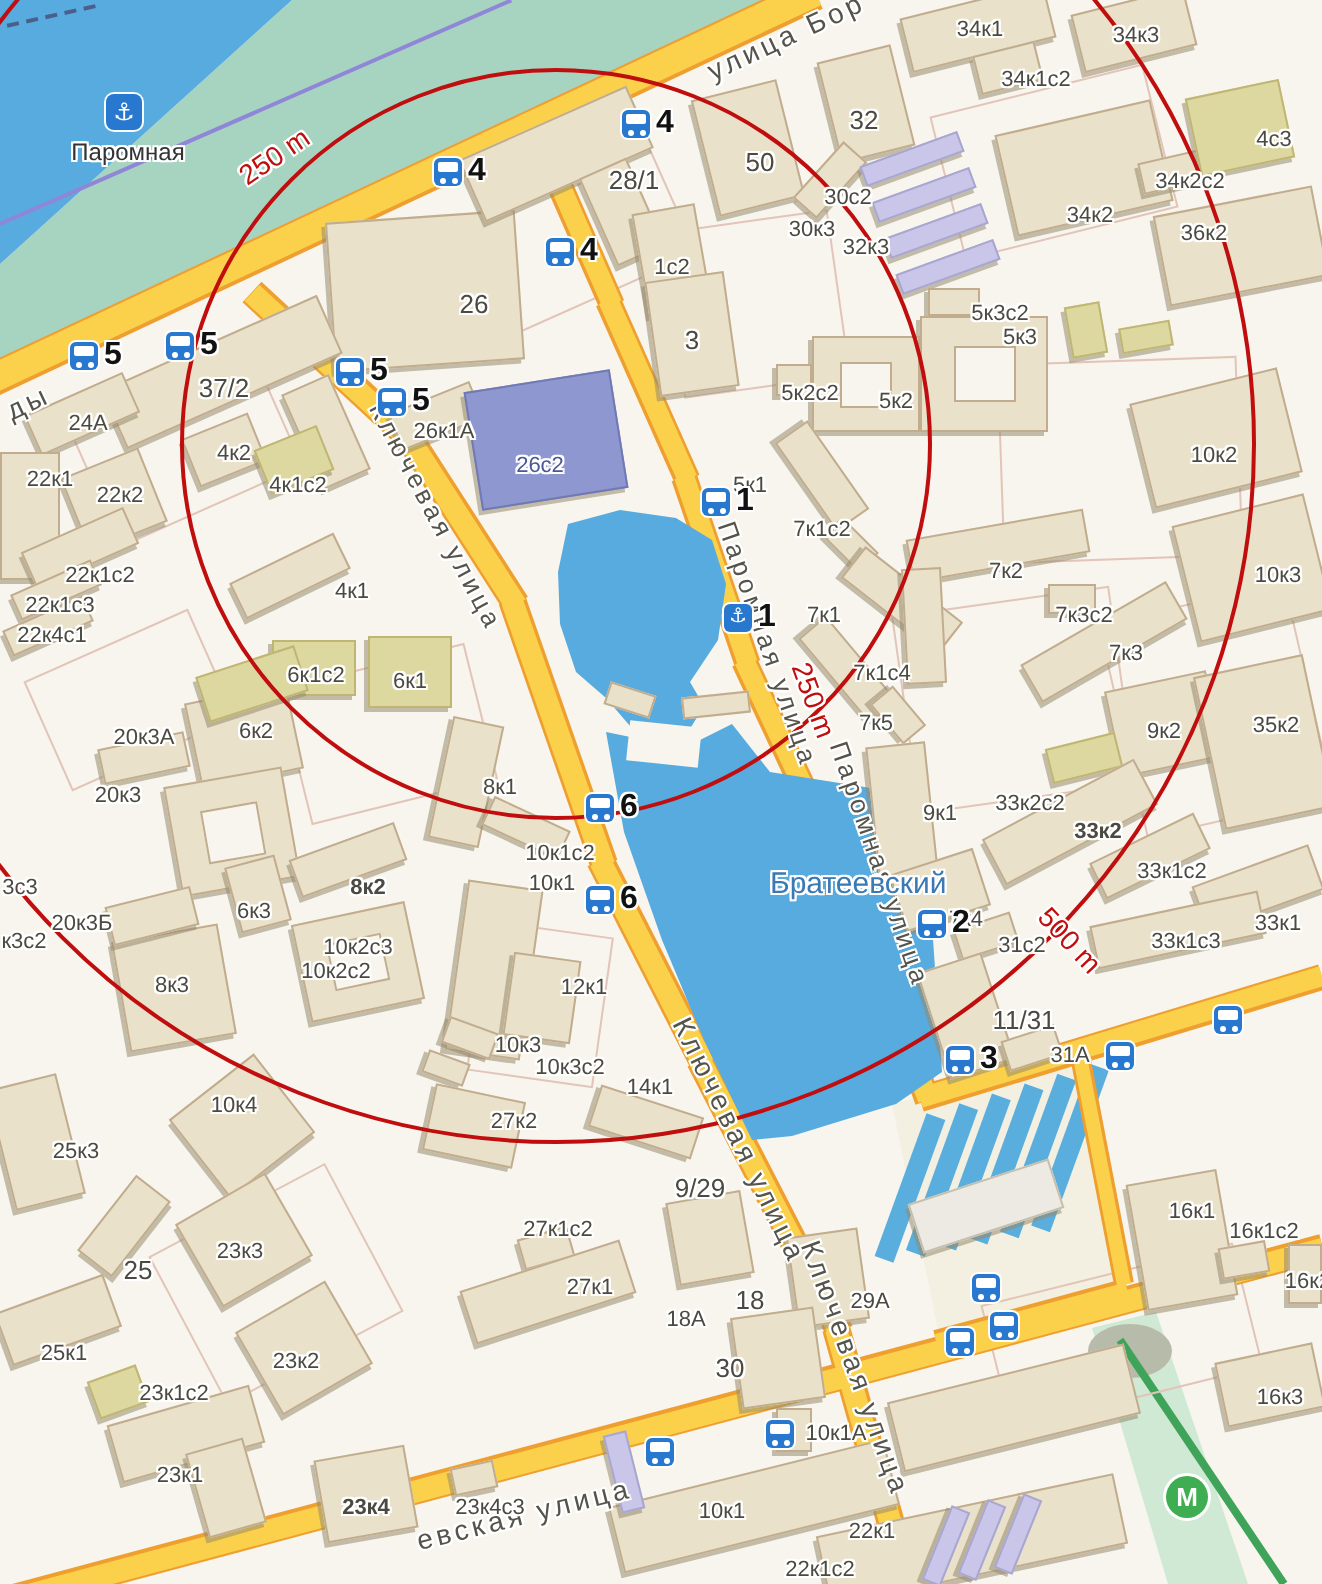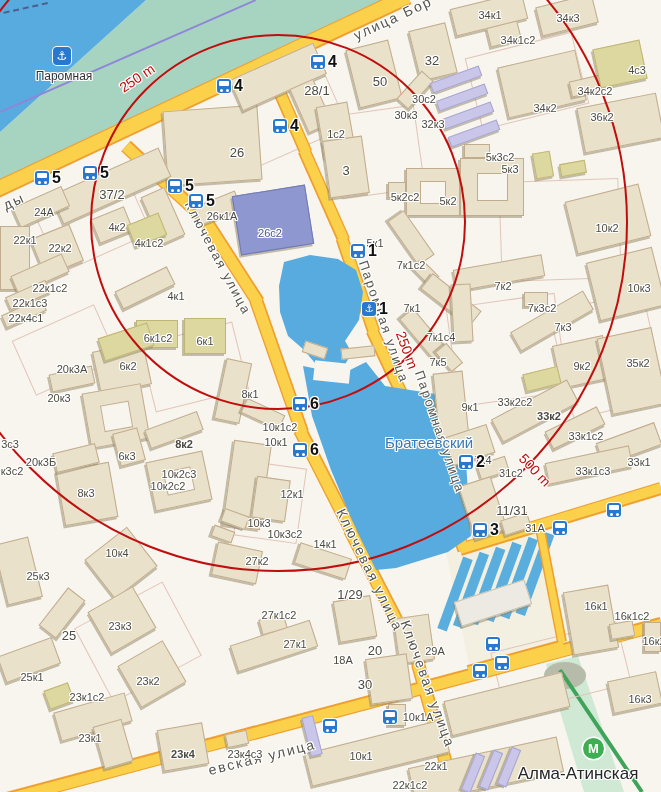--- a/index.html
+++ b/index.html
@@ -301,24 +301,24 @@
     <div class="bl" style="left: 179px; top: 474px; color: rgb(75, 74, 66); z-index: 10;">10к2с3</div>
     <div class="bl" style="left: 168px; top: 486px; color: rgb(75, 74, 66); z-index: 10;">10к2с2</div>
     <div class="bl" style="left: 86px; top: 493px; color: rgb(75, 74, 66); z-index: 10;">8к3</div>
     <div class="bl" style="left: 117px; top: 553px; color: rgb(75, 74, 66); z-index: 10;">10к4</div>
     <div class="bl" style="left: 259px; top: 523px; color: rgb(75, 74, 66); z-index: 10;">10к3</div>
     <div class="bl" style="left: 246px; top: 534px; color: rgb(75, 74, 66); z-index: 10; margin-left: 39px;">10к3с2</div>
     <div class="bl" style="left: 38px; top: 576px; color: rgb(75, 74, 66); z-index: 10;">25к3</div>
     <div class="bl" style="left: 292px; top: 494px; color: rgb(75, 74, 66); z-index: 10;">12к1</div>
     <div class="bl" style="left: 257px; top: 561px; color: rgb(75, 74, 66); z-index: 10;">27к2</div>
     <div class="bl" style="left: 325px; top: 544px; color: rgb(75, 74, 66); z-index: 10;">14к1</div>
-    <div class="bl big" style="left: 350px; top: 594px; color: rgb(75, 74, 66); z-index: 10;">1/29</div>
+    <div class="bl big" style="left: 350px; top: 594px; color: rgb(75, 74, 66); z-index: 10;">9/29</div>
     <div class="bl" style="left: 279px; top: 615px; color: rgb(75, 74, 66); z-index: 10;">27к1с2</div>
     <div class="bl" style="left: 295px; top: 644px; color: rgb(75, 74, 66); z-index: 10;">27к1</div>
-    <div class="bl big" style="left: 375px; top: 650px; color: rgb(75, 74, 66); z-index: 10;">20</div>
+    <div class="bl big" style="left: 375px; top: 650px; color: rgb(75, 74, 66); z-index: 10;">18</div>
     <div class="bl" style="left: 343px; top: 660px; color: rgb(75, 74, 66); z-index: 10;">18А</div>
     <div class="bl big" style="left: 365px; top: 684px; color: rgb(75, 74, 66); z-index: 10;">30</div>
     <div class="bl" style="left: 435px; top: 651px; color: rgb(75, 74, 66); z-index: 10;">29А</div>
     <div class="bl" style="left: 418px; top: 717px; color: rgb(75, 74, 66); z-index: 10;">10к1А</div>
     <div class="bl" style="left: 361px; top: 756px; color: rgb(75, 74, 66); z-index: 10;">10к1</div>
     <div class="bl" style="left: 436px; top: 766px; color: rgb(75, 74, 66); z-index: 10;">22к1</div>
     <div class="bl" style="left: 410px; top: 785px; color: rgb(75, 74, 66); z-index: 10;">22к1с2</div>
     <div class="bl big" style="left: 69px; top: 635px; color: rgb(75, 74, 66); z-index: 10;">25</div>
     <div class="bl" style="left: 32px; top: 677px; color: rgb(75, 74, 66); z-index: 10;">25к1</div>
     <div class="bl" style="left: 64px; top: 697px; color: rgb(75, 74, 66); z-index: 10; padding-left: 46px;">23к1с2</div>
@@ -436,17 +436,16 @@
       <i class="w2"></i>
     </div>
     <div class="stop" style="left: 473px; top: 664px; background: rgb(40, 120, 207); z-index: 11;">
       <i class="win"></i>
       <i class="w1"></i>
       <i class="w2"></i>
     </div>
     <div class="pier-i" style="left: 53px; top: 47px; background: rgb(40, 120, 207); z-index: 11;">⚓</div>
     <div class="halo" style="left: 64px; top: 76px; transform: translate(-50%, -50%); font-size: 12px; color: rgb(51, 51, 51); z-index: 11;">Паромная</div>
     <div class="metro-i" style="left: 583px; top: 738px; background: rgb(63, 174, 82); z-index: 11;">М</div>
-    <div class="poi-lab" style="left: 578px; top: 774px; transform: translate(-50%, -50%); font-size: 17px; color: rgb(38, 38, 38); z-index: 11;">Алма-Атинская</div>
     <div class="red-lab" style="left: 137px; top: 78px; color: rgb(192, 13, 13); transform: translate(-50%, -50%) rotate(-34deg); z-index: 12;">250 m</div>
     <div class="red-lab" style="left: 407px; top: 350px; color: rgb(192, 13, 13); transform: translate(-50%, -50%) rotate(70deg); z-index: 12;">250 m</div>
     <div class="red-lab" style="left: 535px; top: 470px; color: rgb(192, 13, 13); transform: translate(-50%, -50%) rotate(47deg); z-index: 12;">500 m</div>
   </div>
 
 </body></html>

